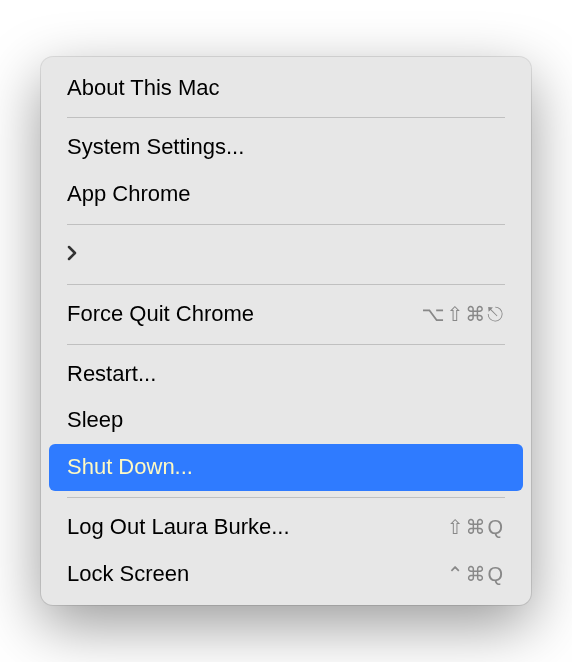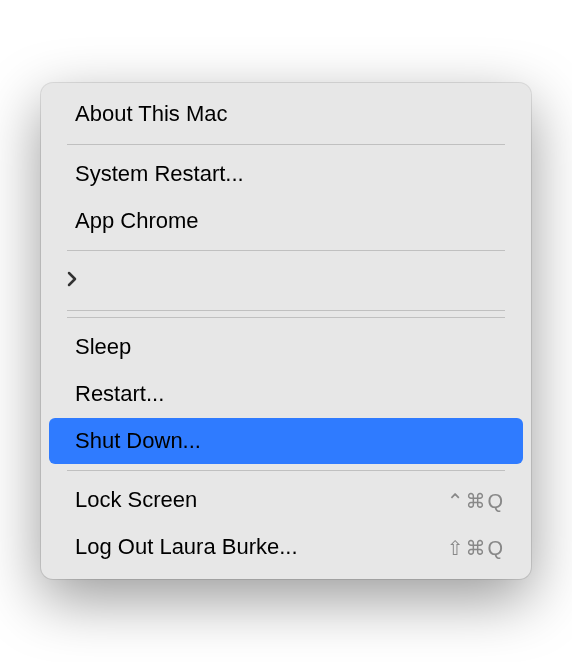--- a/index.html
+++ b/index.html
@@ -31,25 +31,24 @@
       padding: 8px 18px;
       font-size: 22px;
       color: #000;
       border-radius: 6px;
       cursor: default;
       line-height: 1.4;
       min-height: 40px;
     }
     .menu-item.highlighted {
       background: #2f7bff;
-      color: #000000;
+      color: #fef9c3;
     }
     .menu-item .label {
       flex: 1;
-      margin-left: 8px;
     }
     .menu-item .shortcut {
       color: #888;
       font-size: 20px;
       letter-spacing: 2px;
     }
     .menu-item .chevron {
       color: #333;
       font-size: 22px;
       font-weight: 700;
@@ -65,55 +64,59 @@
 
 <div class="menu">
 
   <div class="menu-item">
     <span class="label">About This Mac</span>
   </div>
 
   <div class="separator"></div>
 
   <div class="menu-item">
-    <span class="label">System Restart...</span>
+    <span class="label">System Settings...</span>
   </div>
   <div class="menu-item">
     <span class="label">App Chrome</span>
   </div>
 
   <div class="separator"></div>
 
   <div class="menu-item">
     <span class="chevron">
       <svg width="10" height="16" viewBox="0 0 10 16" fill="none">
         <path d="M2 2 L8 8 L2 14" stroke="currentColor" stroke-width="2.5" stroke-linecap="round" stroke-linejoin="round"></path>
       </svg>
     </span>
   </div>
 
   <div class="separator"></div>
 
+  <div class="menu-item">
+    <span class="label">Force Quit Chrome</span>
+    <span class="shortcut">⌥⇧⌘⎋</span>
+  </div>
 
   <div class="separator"></div>
 
   <div class="menu-item">
-    <span class="label">Sleep</span>
+    <span class="label">Restart...</span>
   </div>
   <div class="menu-item">
-    <span class="label">Restart...</span>
+    <span class="label">Sleep</span>
   </div>
   <div class="menu-item highlighted">
     <span class="label">Shut Down...</span>
   </div>
 
   <div class="separator"></div>
 
   <div class="menu-item">
+    <span class="label">Log Out Laura Burke...</span>
+    <span class="shortcut">⇧⌘Q</span>
+  </div>
+  <div class="menu-item">
     <span class="label">Lock Screen</span>
     <span class="shortcut">⌃⌘Q</span>
-  </div>
-  <div class="menu-item">
-    <span class="label">Log Out Laura Burke...</span>
-    <span class="shortcut">⇧⌘Q</span>
   </div>
 
 </div>
 
 </body></html>

